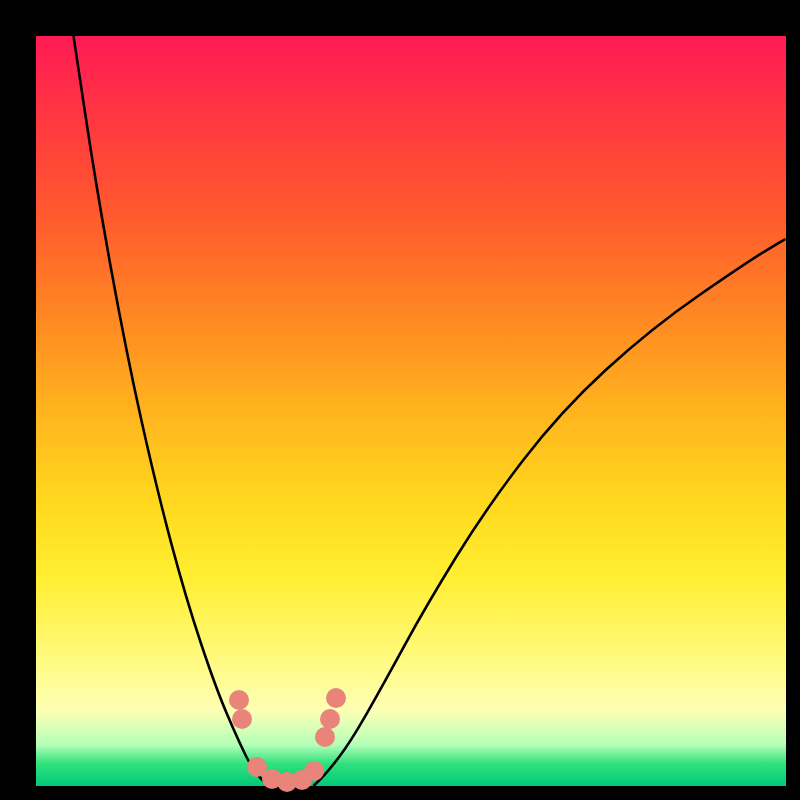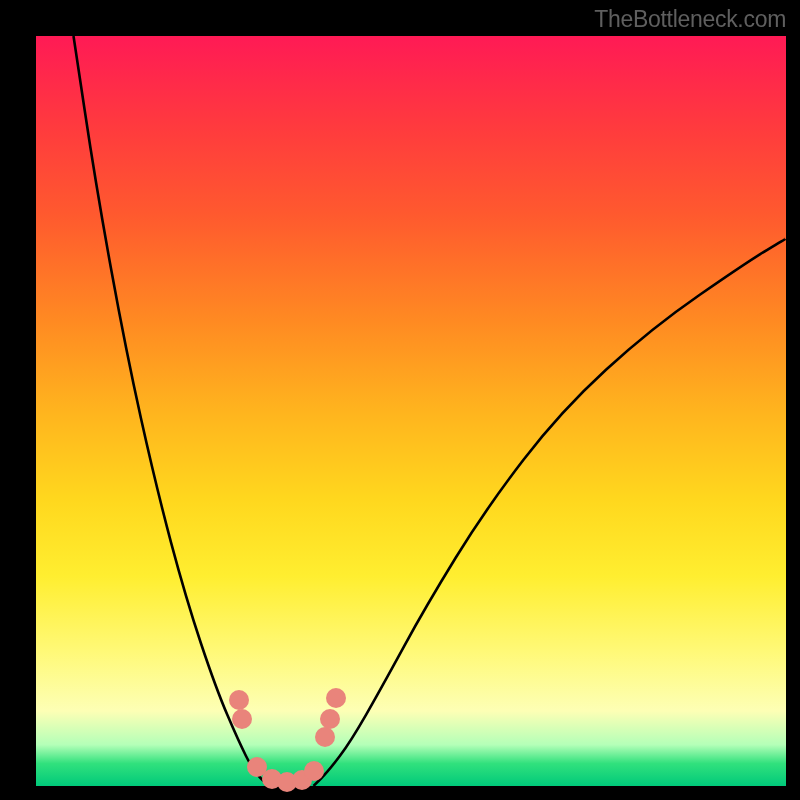--- a/index.html
+++ b/index.html
@@ -88,14 +88,13 @@
         <div class="dot" style="left: 226.3px; top: 732.5px;"></div>
         <div class="dot" style="left: 241.3px; top: 736.3px;"></div>
         <div class="dot" style="left: 256.3px; top: 734px;"></div>
         <div class="dot" style="left: 267.5px; top: 725px;"></div>
         <div class="dot" style="left: 278.8px; top: 691.3px;"></div>
         <div class="dot" style="left: 284px; top: 672.5px;"></div>
         <div class="dot" style="left: 290px; top: 651.5px;"></div>
       </div>
   </div>
 
-  <div class="watermark">TheBottleneck.com</div>
 </div>
 
 </body></html>

